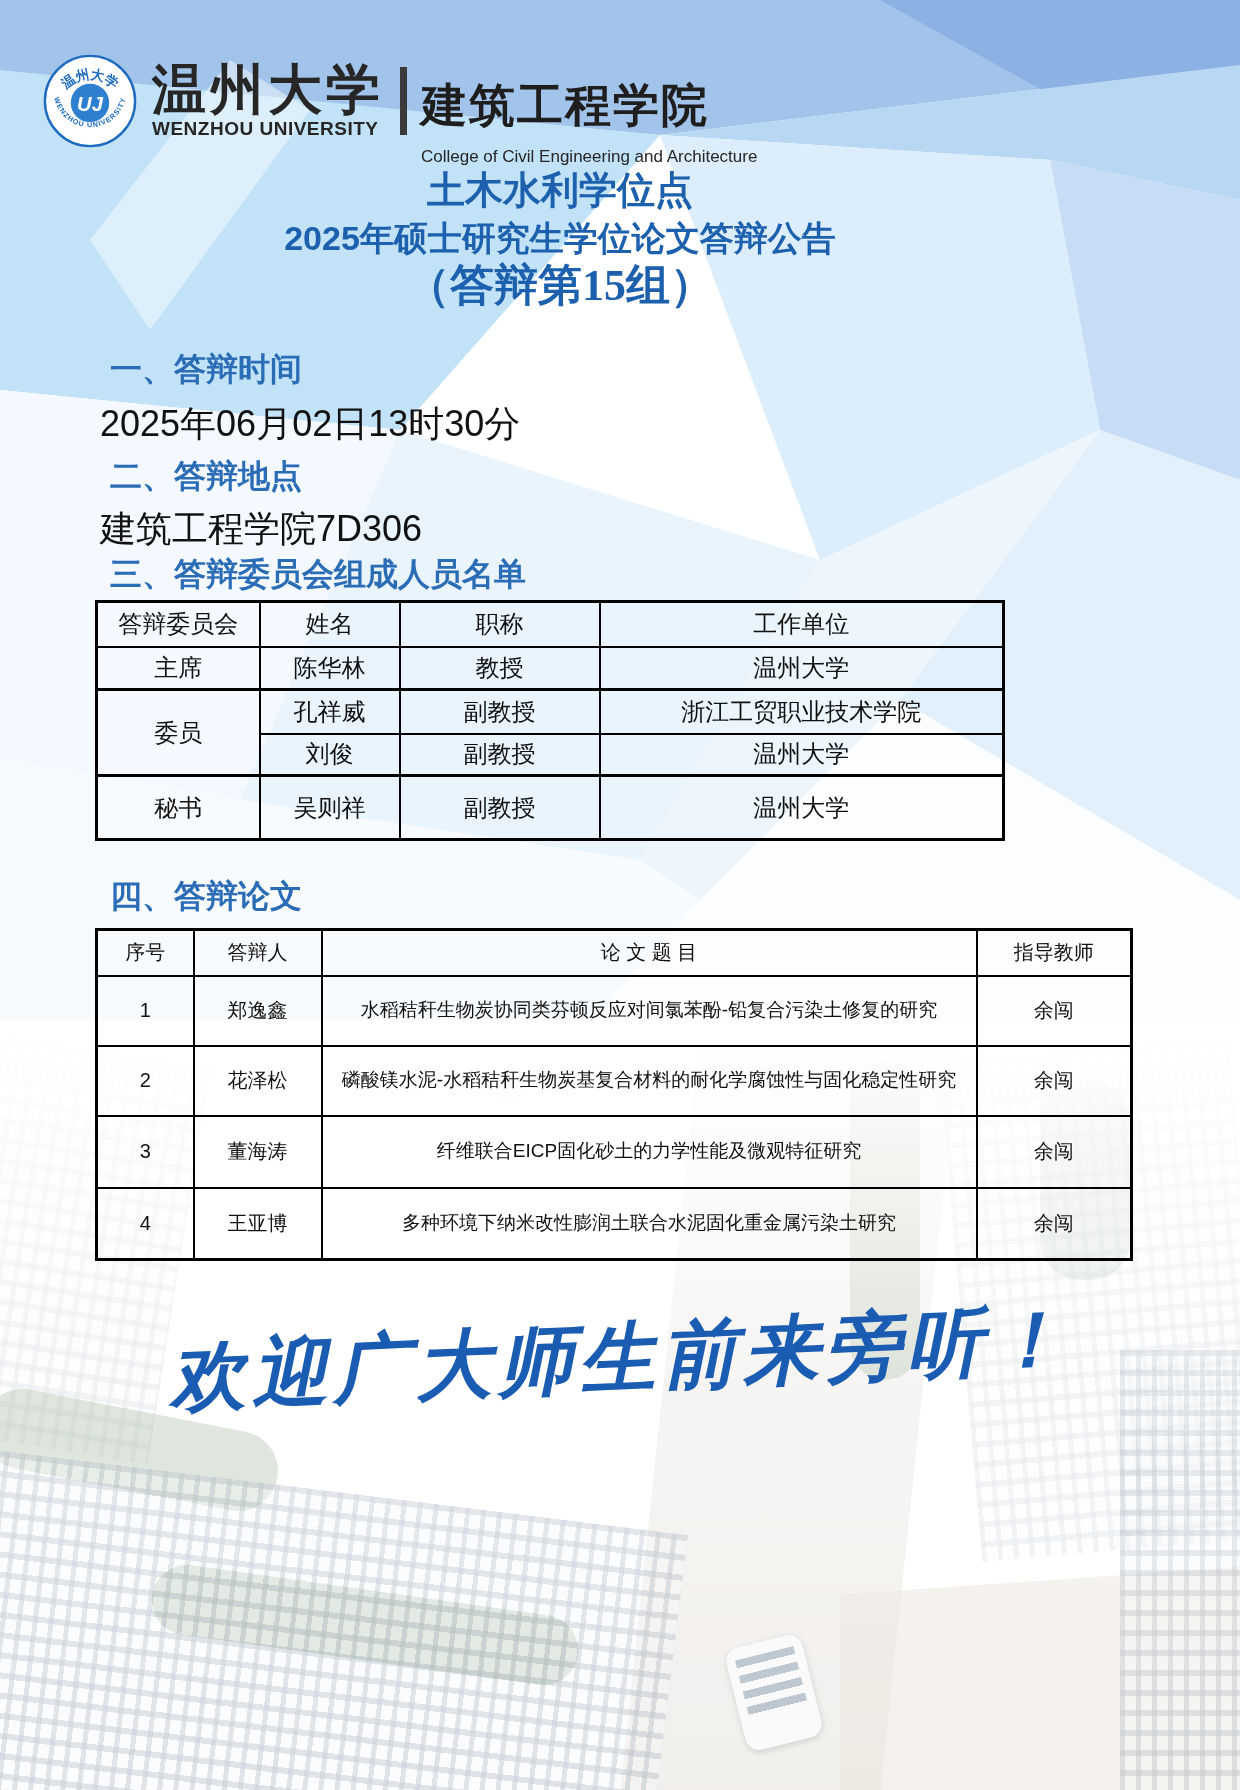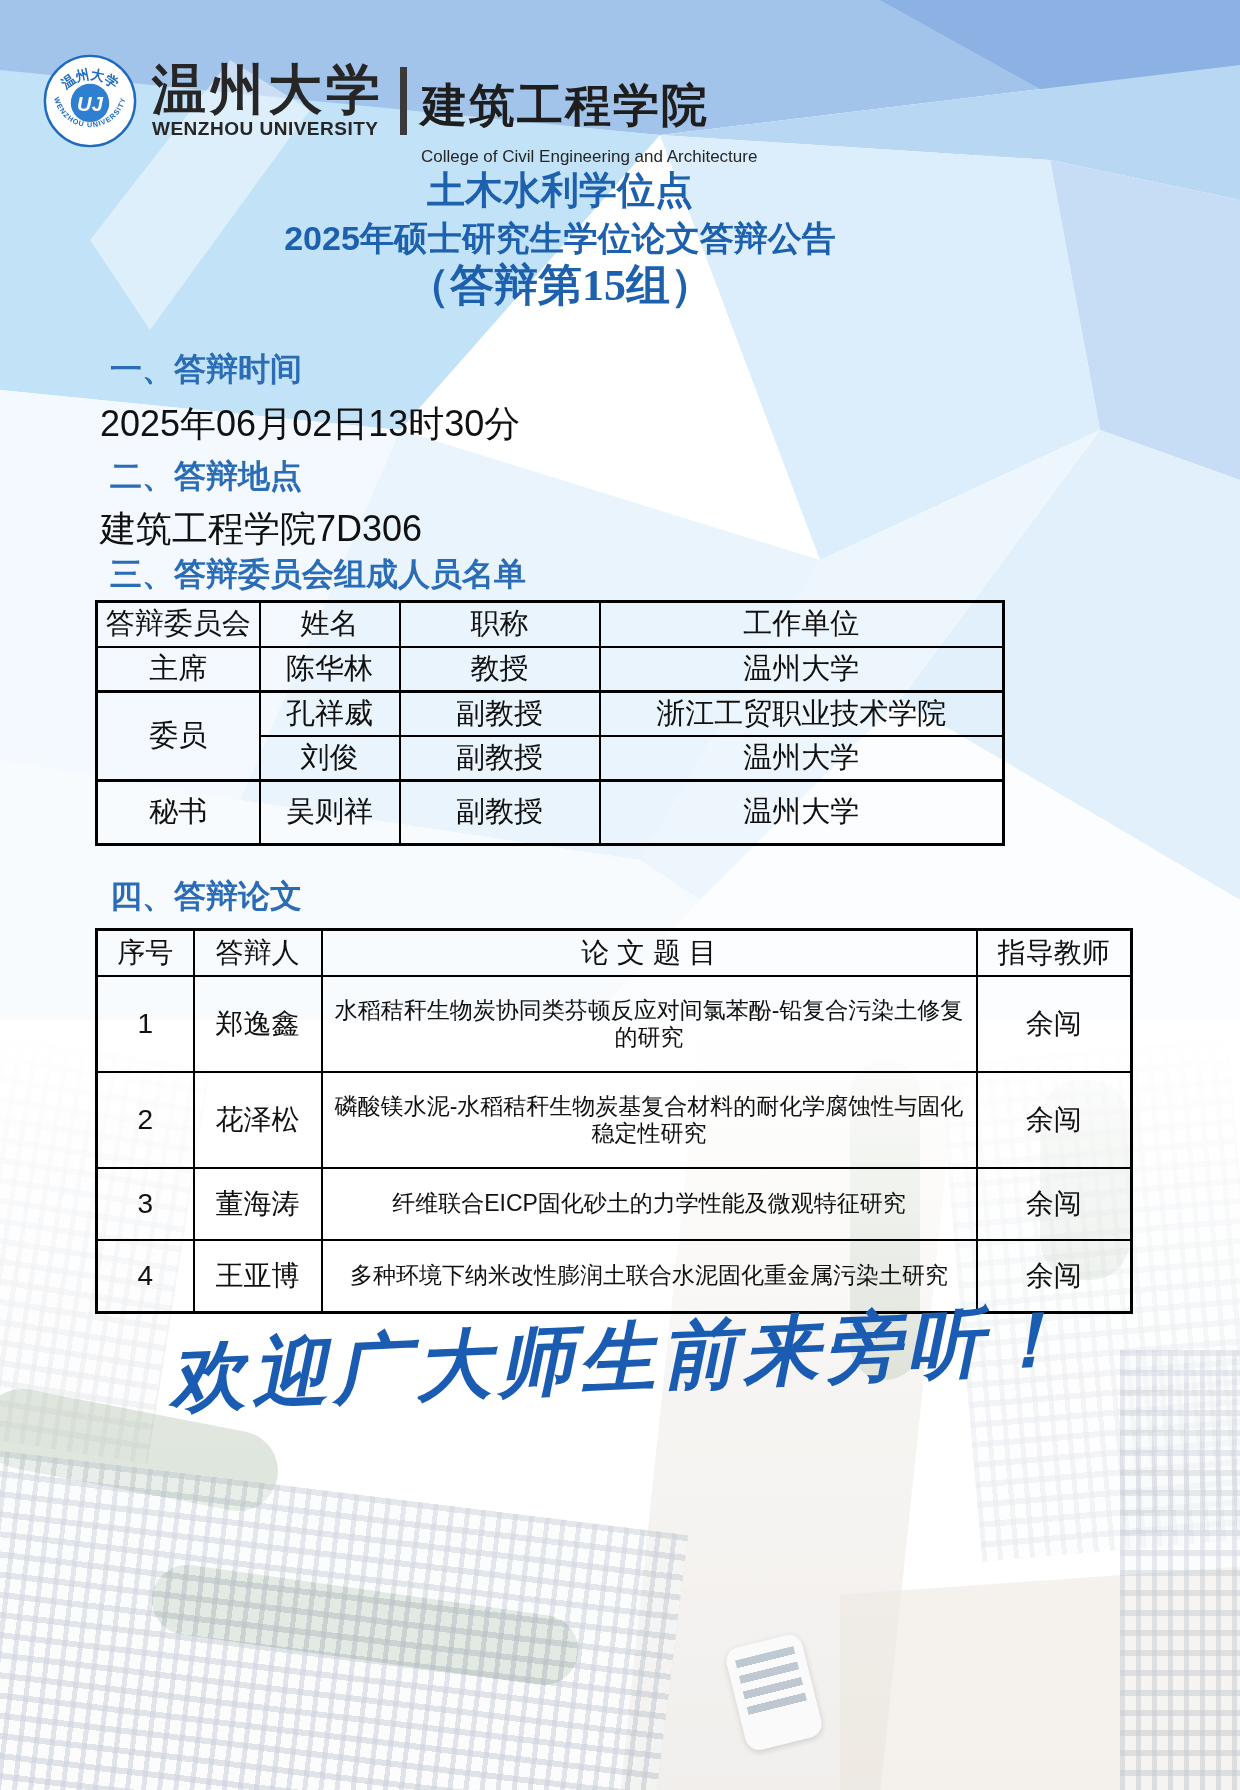--- a/index.html
+++ b/index.html
@@ -59,26 +59,26 @@
   .bod{position:absolute;left:100px;color:#111;font-size:36px;}
   .sec1{top:348px;} .bod1{top:400px;}
   .sec2{top:455px;} .bod2{top:505px;}
   .sec3{top:553px;}
   .sec4{top:875px;}
 
   
   table{border-collapse:collapse;position:absolute;background:transparent;table-layout:fixed;}
   td{border:2px solid #000;text-align:center;vertical-align:middle;color:#111;padding:1px 6px;overflow:hidden;}
   .committee{left:95px;top:600px;width:907px;}
-  .committee td{font-size:29px;}
+  .committee td{font-size:24px;}
   .committee tr.thick td{border-top:3px solid #000;}
   .committee{border:3px solid #000;}
   .thesis{left:95px;top:928px;width:1035px;border:3px solid #000;}
-  .thesis td{font-size:28px;}
-  .thesis td.tt{font-size:23px;line-height:1.18;padding:20px 8px;}
+  .thesis td{font-size:20px;}
+  .thesis td.tt{font-size:19px;line-height:1.18;padding:20px 8px;}
 
   
   .welcome{position:absolute;left:70px;top:1308px;width:1100px;text-align:center;
      font-family:"DejaVu Serif",serif;font-style:italic;font-weight:bold;
      font-size:76px;letter-spacing:6px;color:#1b5cb3;transform:rotate(-2.5deg);}
   .signature{position:absolute;left:655px;top:1424px;width:400px;text-align:center;
      color:#0f0f0f;font-size:32px;line-height:1.16;}
 </style>
 </head>
 <body>

